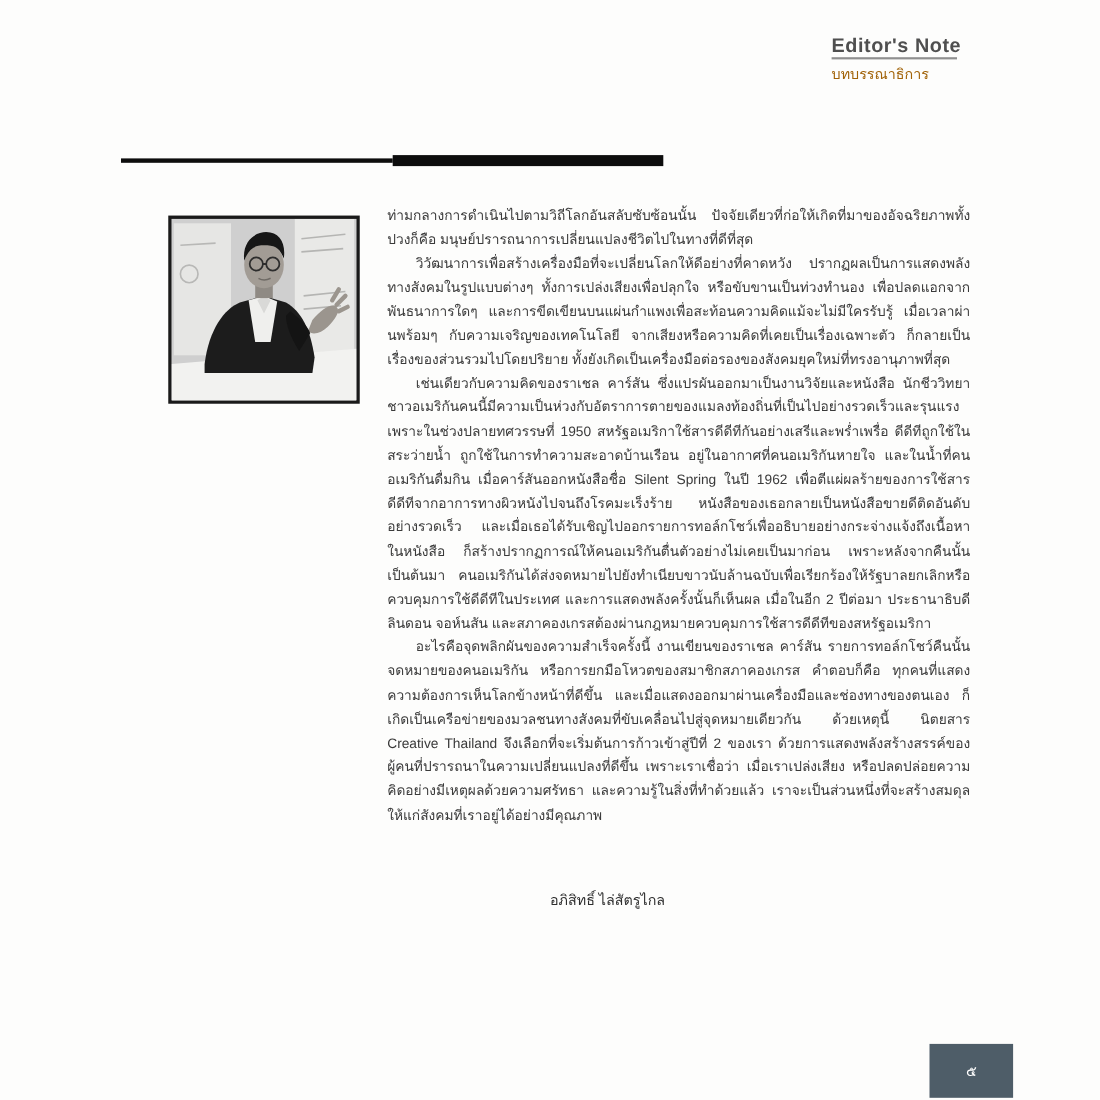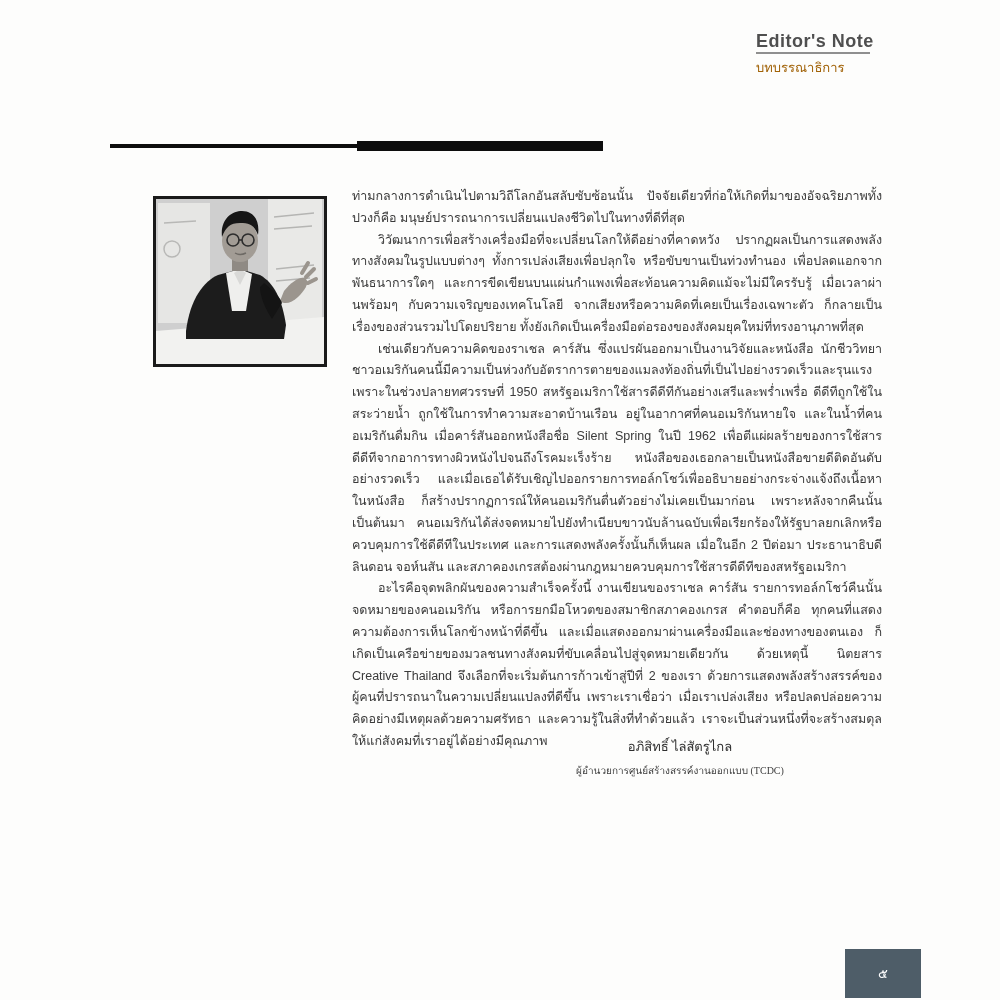--- a/index.html
+++ b/index.html
@@ -35,21 +35,21 @@
 
   
   .article{
     position:absolute;left:340px;top:186px;width:530px;
     font-size:12.5px;line-height:21.8px;text-align:justify;color:#3a3a3a;margin-left:12px;
   }
   .article p{margin:0;}
   .article p.indent{text-indent:26px;}
 
   
-  .signature{position:absolute;left:500px;top:736px;width:360px;text-align:center;font-family:Liberation Serif, serif;}
+  .signature{position:absolute;left:500px;top:808px;width:360px;text-align:left;}
   .sig-name{font-size:13px;color:#2e2e2e;}
   .sig-title{font-size:10px;color:#3d3d3d;margin-top:6px;}
 
   
   .footer-text{
     position:absolute;left:535px;top:1020px;width:300px;text-align:right;
     font-size:10px;color:#5f707b;letter-spacing:.3px;
   }
   .footer-text .sep{margin:0 7px;color:#7b8a93;}
   .page-box{
@@ -115,21 +115,20 @@
 
   <div class="article">
     <p>ท่ามกลางการดำเนินไปตามวิถีโลกอันสลับซับซ้อนนั้น ปัจจัยเดียวที่ก่อให้เกิดที่มาของอัจฉริยภาพทั้งปวงก็คือ มนุษย์ปรารถนาการเปลี่ยนแปลงชีวิตไปในทางที่ดีที่สุด</p>
     <p class="indent">วิวัฒนาการเพื่อสร้างเครื่องมือที่จะเปลี่ยนโลกให้ดีอย่างที่คาดหวัง ปรากฏผลเป็นการแสดงพลังทางสังคมในรูปแบบต่างๆ ทั้งการเปล่งเสียงเพื่อปลุกใจ หรือขับขานเป็นท่วงทำนอง เพื่อปลดแอกจากพันธนาการใดๆ และการขีดเขียนบนแผ่นกำแพงเพื่อสะท้อนความคิดแม้จะไม่มีใครรับรู้ เมื่อเวลาผ่านพร้อมๆ กับความเจริญของเทคโนโลยี จากเสียงหรือความคิดที่เคยเป็นเรื่องเฉพาะตัว ก็กลายเป็นเรื่องของส่วนรวมไปโดยปริยาย ทั้งยังเกิดเป็นเครื่องมือต่อรองของสังคมยุคใหม่ที่ทรงอานุภาพที่สุด</p>
     <p class="indent">เช่นเดียวกับความคิดของราเชล คาร์สัน ซึ่งแปรผันออกมาเป็นงานวิจัยและหนังสือ นักชีววิทยาชาวอเมริกันคนนี้มีความเป็นห่วงกับอัตราการตายของแมลงท้องถิ่นที่เป็นไปอย่างรวดเร็วและรุนแรง เพราะในช่วงปลายทศวรรษที่ 1950 สหรัฐอเมริกาใช้สารดีดีทีกันอย่างเสรีและพร่ำเพรื่อ ดีดีทีถูกใช้ในสระว่ายน้ำ ถูกใช้ในการทำความสะอาดบ้านเรือน อยู่ในอากาศที่คนอเมริกันหายใจ และในน้ำที่คนอเมริกันดื่มกิน เมื่อคาร์สันออกหนังสือชื่อ Silent Spring ในปี 1962 เพื่อตีแผ่ผลร้ายของการใช้สารดีดีทีจากอาการทางผิวหนังไปจนถึงโรคมะเร็งร้าย หนังสือของเธอกลายเป็นหนังสือขายดีติดอันดับอย่างรวดเร็ว และเมื่อเธอได้รับเชิญไปออกรายการทอล์กโชว์เพื่ออธิบายอย่างกระจ่างแจ้งถึงเนื้อหาในหนังสือ ก็สร้างปรากฏการณ์ให้คนอเมริกันตื่นตัวอย่างไม่เคยเป็นมาก่อน เพราะหลังจากคืนนั้นเป็นต้นมา คนอเมริกันได้ส่งจดหมายไปยังทำเนียบขาวนับล้านฉบับเพื่อเรียกร้องให้รัฐบาลยกเลิกหรือควบคุมการใช้ดีดีทีในประเทศ และการแสดงพลังครั้งนั้นก็เห็นผล เมื่อในอีก 2 ปีต่อมา ประธานาธิบดีลินดอน จอห์นสัน และสภาคองเกรสต้องผ่านกฎหมายควบคุมการใช้สารดีดีทีของสหรัฐอเมริกา</p>
     <p class="indent">อะไรคือจุดพลิกผันของความสำเร็จครั้งนี้ งานเขียนของราเชล คาร์สัน รายการทอล์กโชว์คืนนั้น จดหมายของคนอเมริกัน หรือการยกมือโหวตของสมาชิกสภาคองเกรส คำตอบก็คือ ทุกคนที่แสดงความต้องการเห็นโลกข้างหน้าที่ดีขึ้น และเมื่อแสดงออกมาผ่านเครื่องมือและช่องทางของตนเอง ก็เกิดเป็นเครือข่ายของมวลชนทางสังคมที่ขับเคลื่อนไปสู่จุดหมายเดียวกัน ด้วยเหตุนี้ นิตยสาร Creative Thailand จึงเลือกที่จะเริ่มต้นการก้าวเข้าสู่ปีที่ 2 ของเรา ด้วยการแสดงพลังสร้างสรรค์ของผู้คนที่ปรารถนาในความเปลี่ยนแปลงที่ดีขึ้น เพราะเราเชื่อว่า เมื่อเราเปล่งเสียง หรือปลดปล่อยความคิดอย่างมีเหตุผลด้วยความศรัทธา และความรู้ในสิ่งที่ทำด้วยแล้ว เราจะเป็นส่วนหนึ่งที่จะสร้างสมดุลให้แก่สังคมที่เราอยู่ได้อย่างมีคุณภาพ</p>
   </div>
 
   <div class="signature">
     <div class="sig-name">อภิสิทธิ์ ไล่สัตรูไกล</div>
-    <div class="sig-title">ผู้อำนวยการศูนย์สร้างสรรค์งานออกแบบ (TCDC)</div>
   </div>
 
   <div class="footer-text">
     <span>ตุลาคม 2554</span><span class="sep">|</span><span>Creative Thailand</span>
   </div>
   <div class="page-box">
     <span class="page-num">๕</span>
   </div>
 
 </div>

